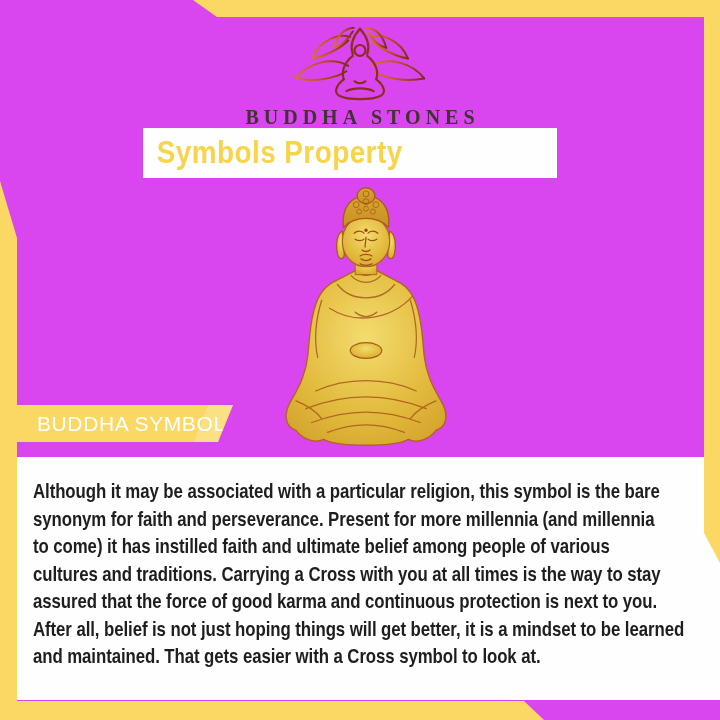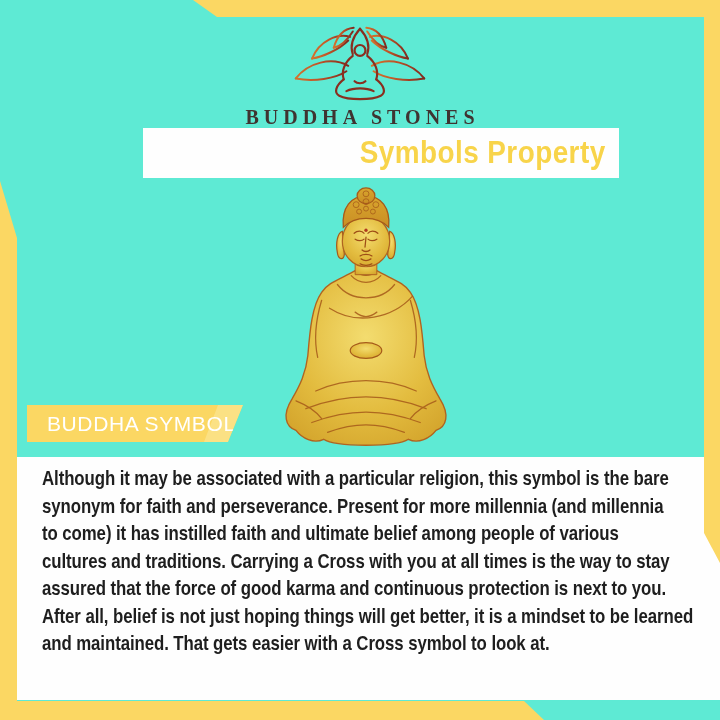--- a/index.html
+++ b/index.html
@@ -1,21 +1,21 @@
 <!DOCTYPE html>
 <html><head>
 <meta charset="utf-8">
 <style>
   html,body { margin:0; padding:0; }
   body { font-family: "Liberation Sans", sans-serif; }
   .canvas {
     position: relative;
     width: 720px;
     height: 720px;
-    background: #5eead4;
+    background: #d946ef;
     overflow: hidden;
   }
   
   .yf {
     position: absolute;
     inset: 0;
     background: #FBD763;
     z-index: 6;
     pointer-events: none;
   }
@@ -39,24 +39,24 @@
     letter-spacing: 5px;
     padding-left: 5px;
     color: #3F3431;
     font-weight: 600;
   }
 
   
   .title-banner {
     position: absolute;
     left: 143px; top: 128px;
-    width: 476px; height: 50px;
+    width: 414px; height: 50px;
     background: #FEFEFE;
     z-index: 3;
-    text-align: right;
+    text-align: left;
     line-height: 50px;
   }
   .title-banner span {
     display: inline-block;
     transform: scaleX(0.9);
     transform-origin: 50% 50%;
     font-size: 31px;
     font-weight: 700;
     color: #F8D44A;
     letter-spacing: 0.5px;
@@ -66,21 +66,21 @@
   
   .buddha {
     position: absolute;
     left: 268px; top: 182px;
     z-index: 3;
   }
 
   
   .symbol-ribbon {
     position: absolute;
-    left: 27px; top: 405px;
+    left: 17px; top: 405px;
     width: 216px; height: 37px;
     background: #FBD763;
     clip-path: polygon(0 0, 216px 0, 201px 37px, 0 37px);
     z-index: 4;
   }
   .symbol-ribbon .fold {
     position: absolute; inset: 0;
     background: #FCE9A0;
     opacity: 0.55;
     clip-path: polygon(191px 0, 216px 0, 201px 37px, 177px 37px);
@@ -111,22 +111,22 @@
   .content-heading span {
     display: inline-block;
     transform: scaleX(0.9);
     transform-origin: 50% 50%;
     font-size: 27px;
     font-weight: 700;
     color: #F8D54E;
     white-space: nowrap;
   }
   .para {
-    margin-top: 7px;
-    padding-left: 25px;
+    margin-top: 20px;
+    padding-left: 16px;
   }
   .pline {
     height: 27.5px;
     line-height: 27.5px;
     font-size: 20.5px;
     font-weight: 700;
     color: #1E1E1E;
     letter-spacing: -0.1px;
     white-space: nowrap;
     transform: scaleX(0.82);

